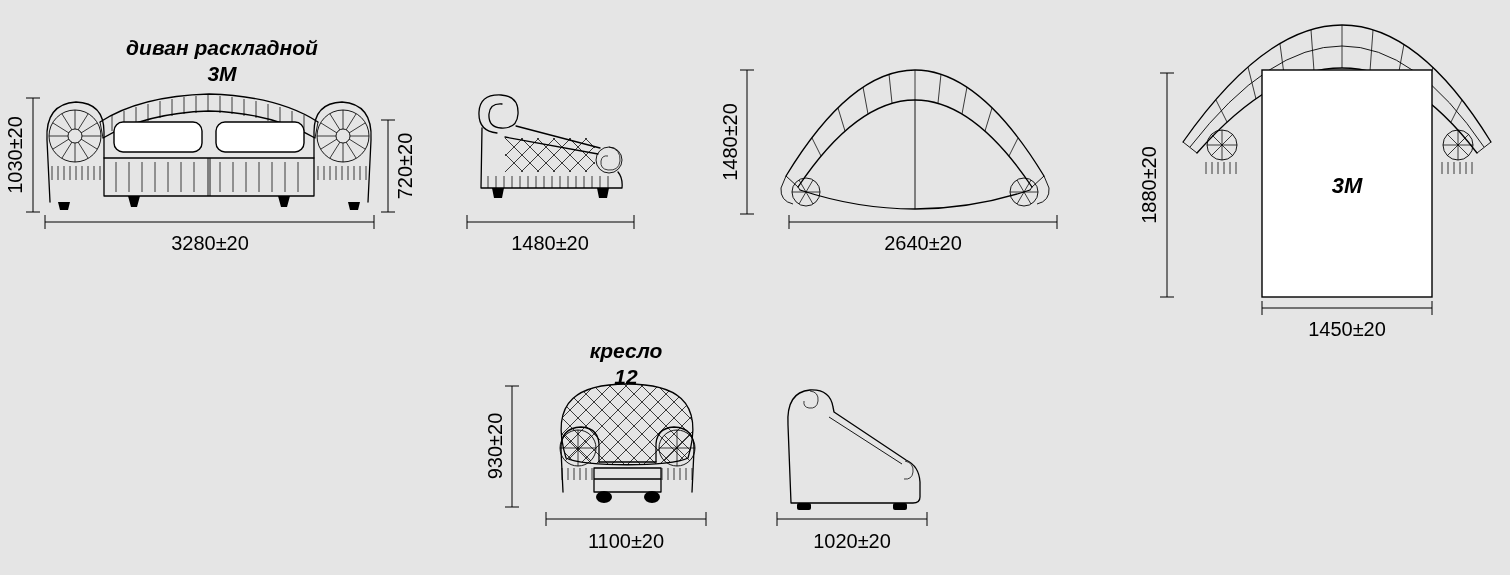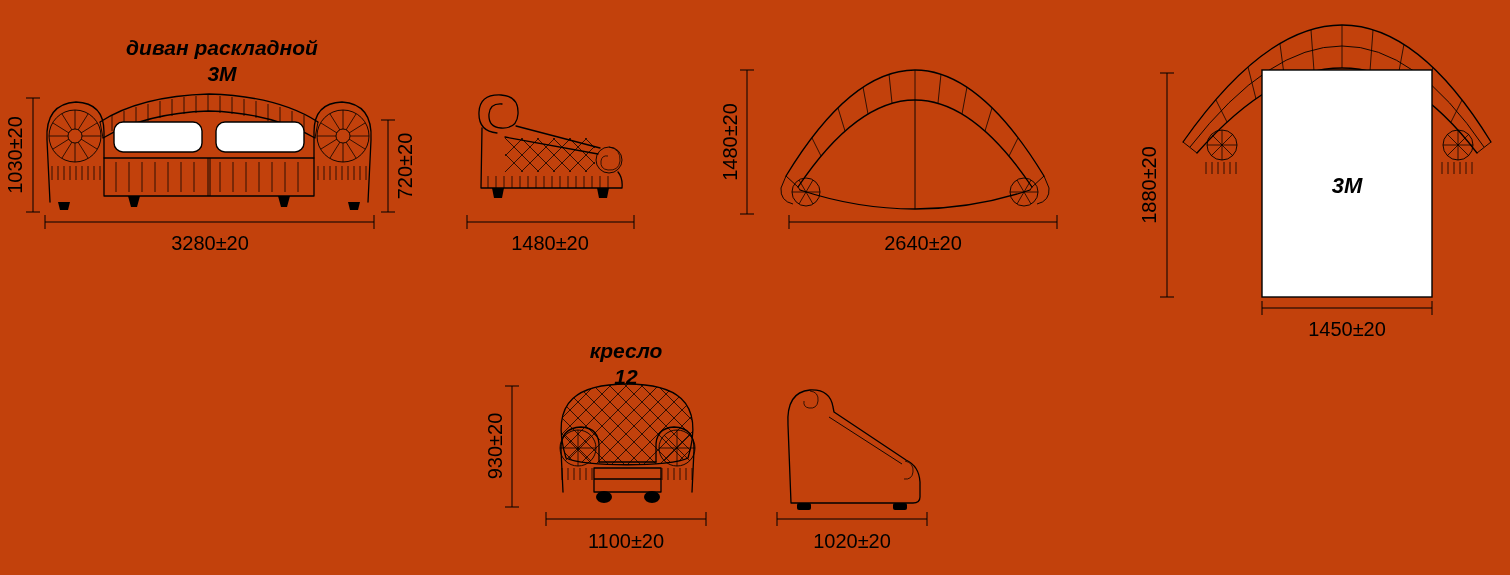--- a/index.html
+++ b/index.html
@@ -1,17 +1,17 @@
 <!DOCTYPE html>
 <html><head>
 <meta charset="utf-8">
 <style>
   html,body { margin:0; padding:0; background:#ffffff; }
   .canvas {
-    position:relative; width:1510px; height:575px; background:#c2410c;
+    position:relative; width:1510px; height:575px; background:#e5e5e5;
     font-family:"Liberation Sans", sans-serif; overflow:hidden;
   }
   svg text { font-family:"Liberation Sans", sans-serif; }
   .ln   { stroke:#000; stroke-width:1.3; fill:none; stroke-linecap:round; stroke-linejoin:round; }
   .thin { stroke:#000; stroke-width:0.9; fill:none; }
   .hair { stroke:#000; stroke-width:0.75; fill:none; }
   .dim  { stroke:#000; stroke-width:1; fill:none; }
   .blk  { fill:#000; stroke:none; }
   .wfill{ fill:#fff; stroke:#000; stroke-width:1.4; }
   .dim-label { font-size:20px; fill:#000; text-anchor:middle; dominant-baseline:central; }

